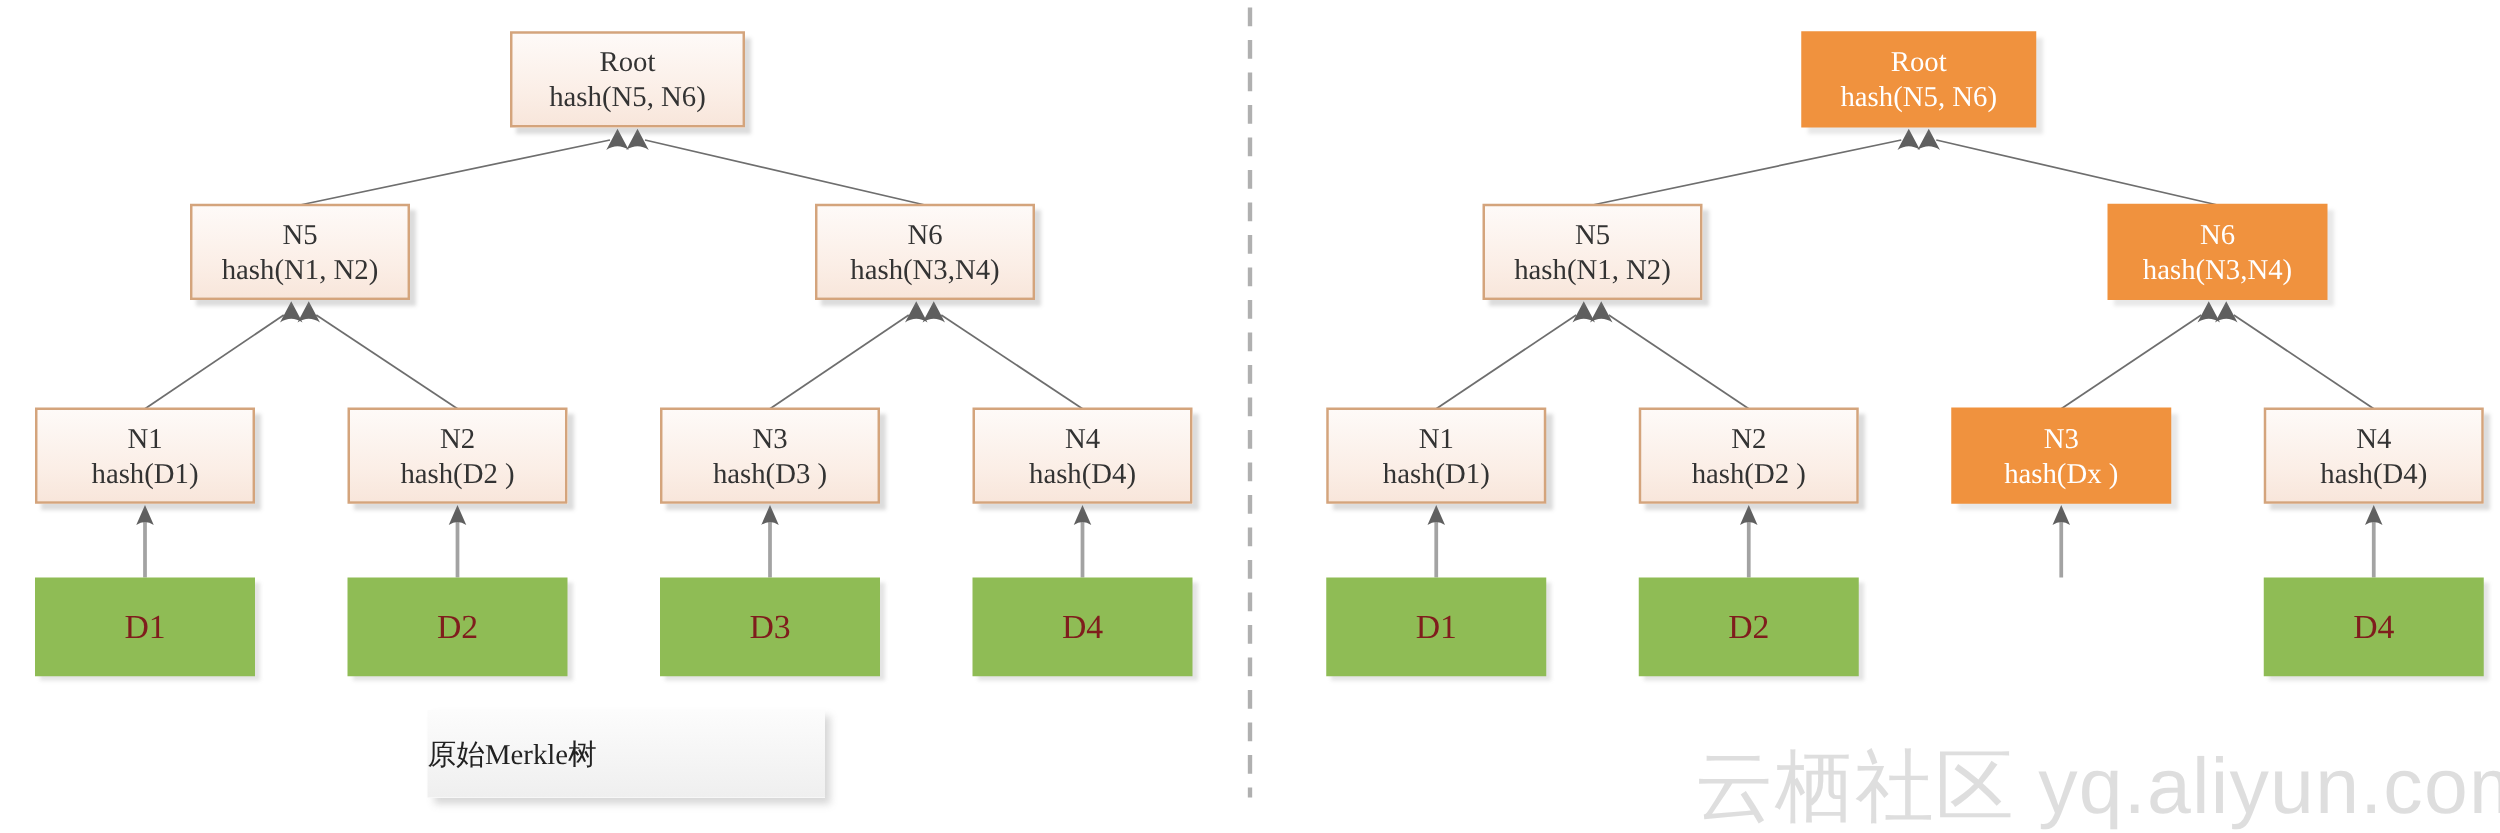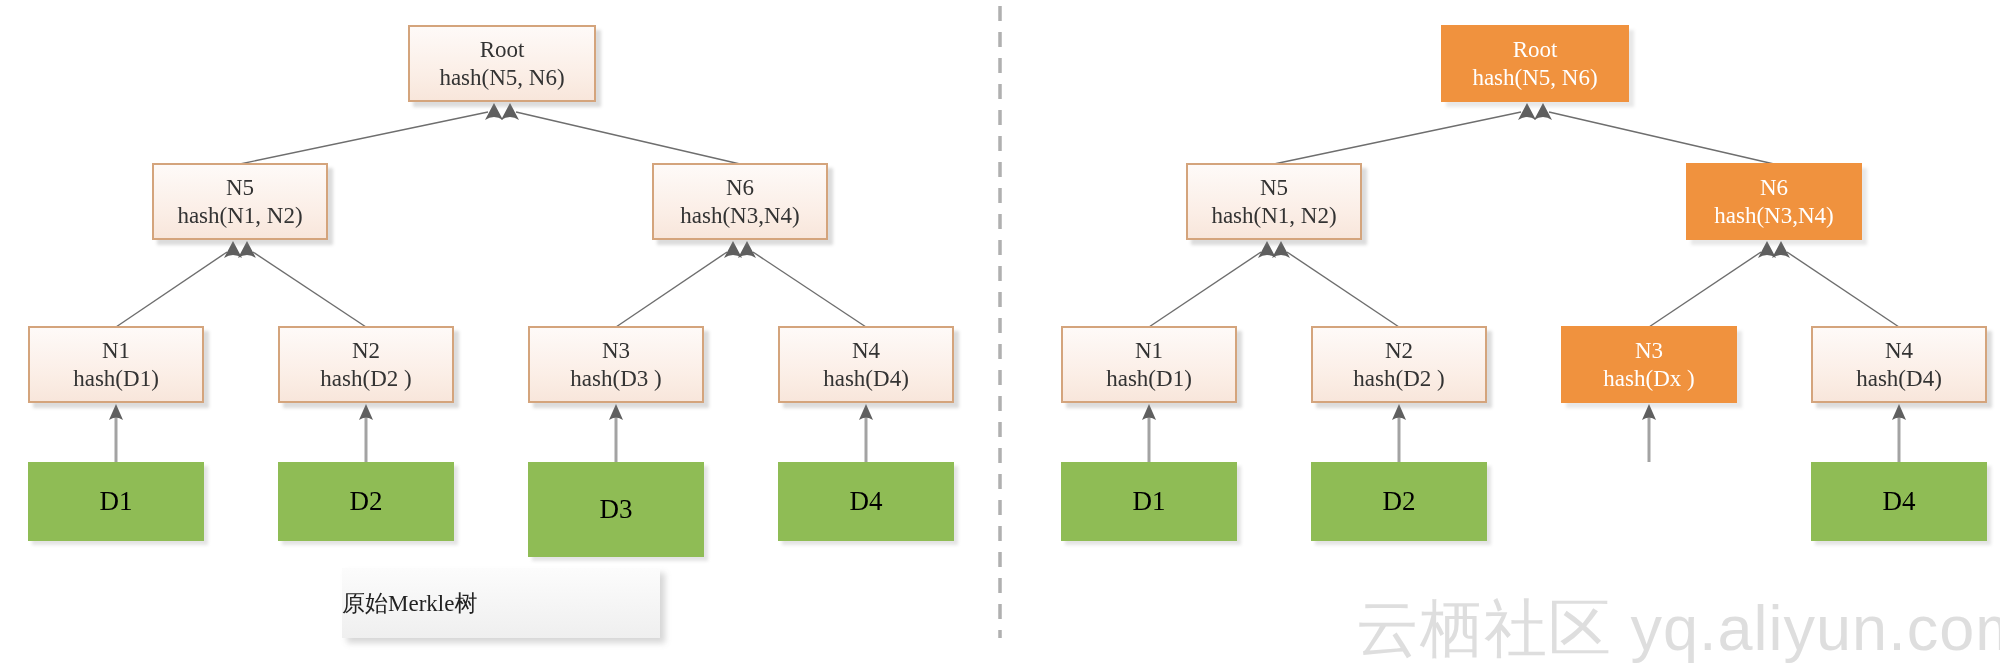--- a/index.html
+++ b/index.html
@@ -6,21 +6,21 @@
   .canvas{position:relative;width:2000px;height:666px;background:#fff;overflow:hidden;
           font-family:"Liberation Serif","DejaVu Serif",serif;}
   .wires{position:absolute;left:0;top:0;width:2000px;height:666px;}
   .node{position:absolute;box-sizing:border-box;display:flex;flex-direction:column;
         justify-content:center;align-items:center;text-align:center;line-height:1.18;}
   .peach{background:linear-gradient(180deg,#FEFAF8 0%,#FBEEE6 65%,#F8E6DB 100%);
          border:2px solid #D4A47C;box-shadow:5px 5px 3px rgba(130,130,130,0.28);
          color:#333;font-size:23px;}
   .orange{background:#F0923E;color:#fff;font-size:23px;
           box-shadow:5px 5px 3px rgba(130,130,130,0.18);}
-  .green{background:#8FBC55;color:#000000;font-size:27px;
+  .green{background:#8FBC55;color:#7f1d1d;font-size:27px;
          box-shadow:4px 4px 3px rgba(130,130,130,0.22);}
   .caption{position:absolute;background:linear-gradient(180deg,#FCFCFC,#EFEFEF);
            box-shadow:5px 5px 6px rgba(110,110,110,0.28);display:flex;align-items:center;
            font-size:23px;color:#222;}
   .watermark{position:absolute;left:1356px;top:586px;font-size:63px;
              color:rgba(145,145,145,0.30);font-family:"Liberation Sans","DejaVu Sans",sans-serif;
              letter-spacing:1px;white-space:nowrap;
              text-shadow:1px 1px 0 rgba(255,255,255,0.9);}
 </style>
 </head>
@@ -114,21 +114,21 @@
   <div class="node peach" style="left:778px;top:326px;width:176px;height:77px">
     <span>N4</span>
     <span>hash(D4)</span>
   </div>
   <div class="node green" style="left:28px;top:462px;width:176px;height:79px">
     <span>D1</span>
   </div>
   <div class="node green" style="left:278px;top:462px;width:176px;height:79px">
     <span>D2</span>
   </div>
-  <div class="node green" style="left:528px;top:462px;width:176px;height:95px">
+  <div class="node green" style="left:528px;top:462px;width:176px;height:79px">
     <span>D3</span>
   </div>
   <div class="node green" style="left:778px;top:462px;width:176px;height:79px">
     <span>D4</span>
   </div>
   <div class="caption" style="left:342px;top:568px;width:318px;height:70px">
     <span>原始Merkle树</span>
   </div>
 
   <div class="node orange" style="left:1441px;top:25px;width:188px;height:77px">

